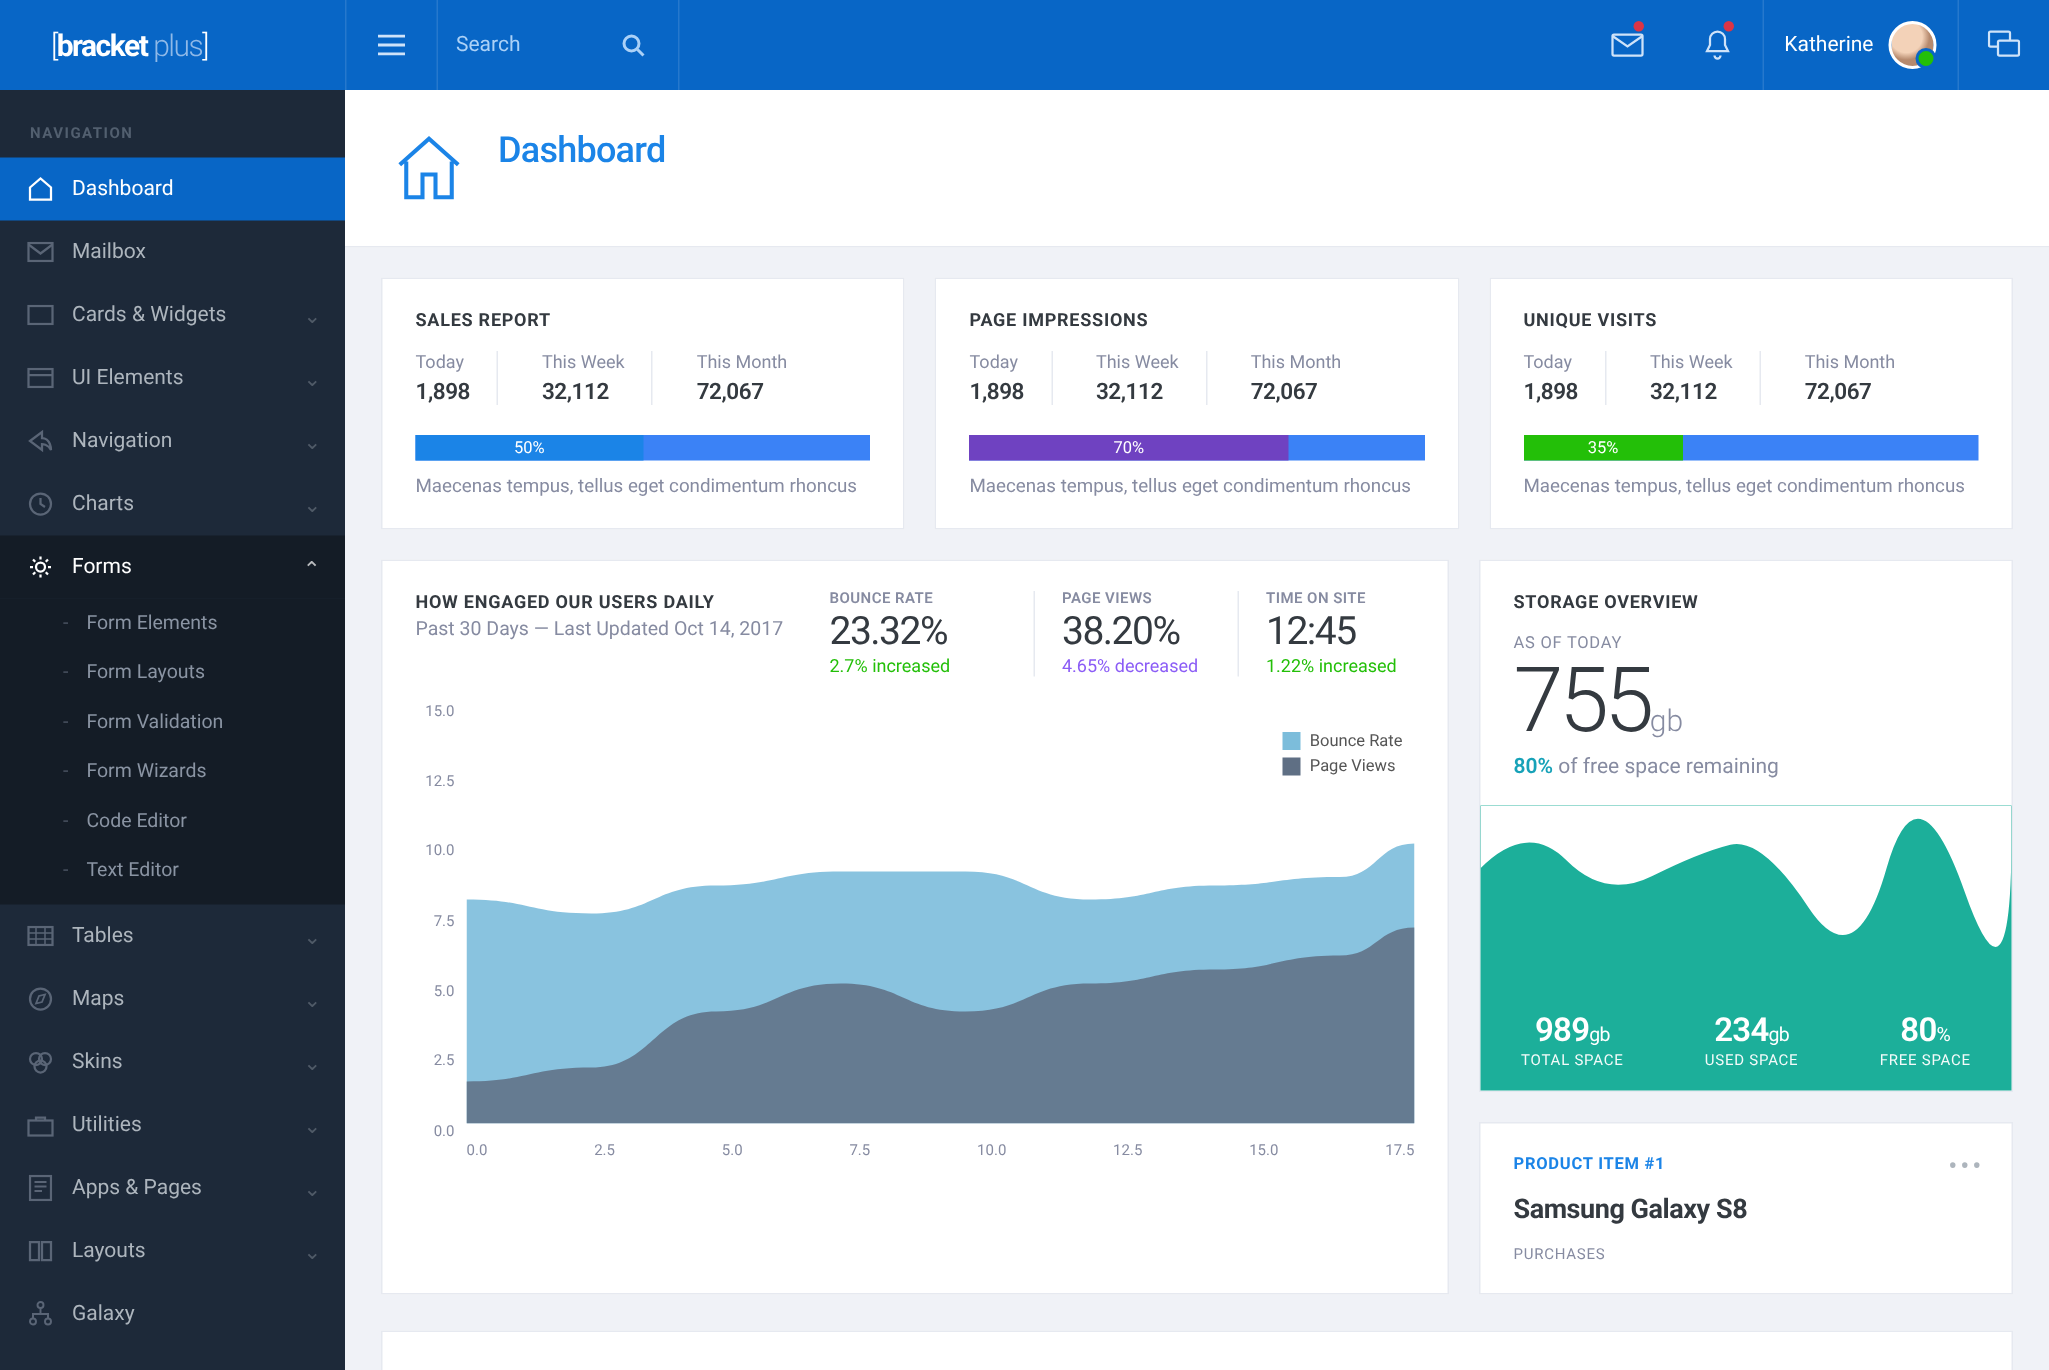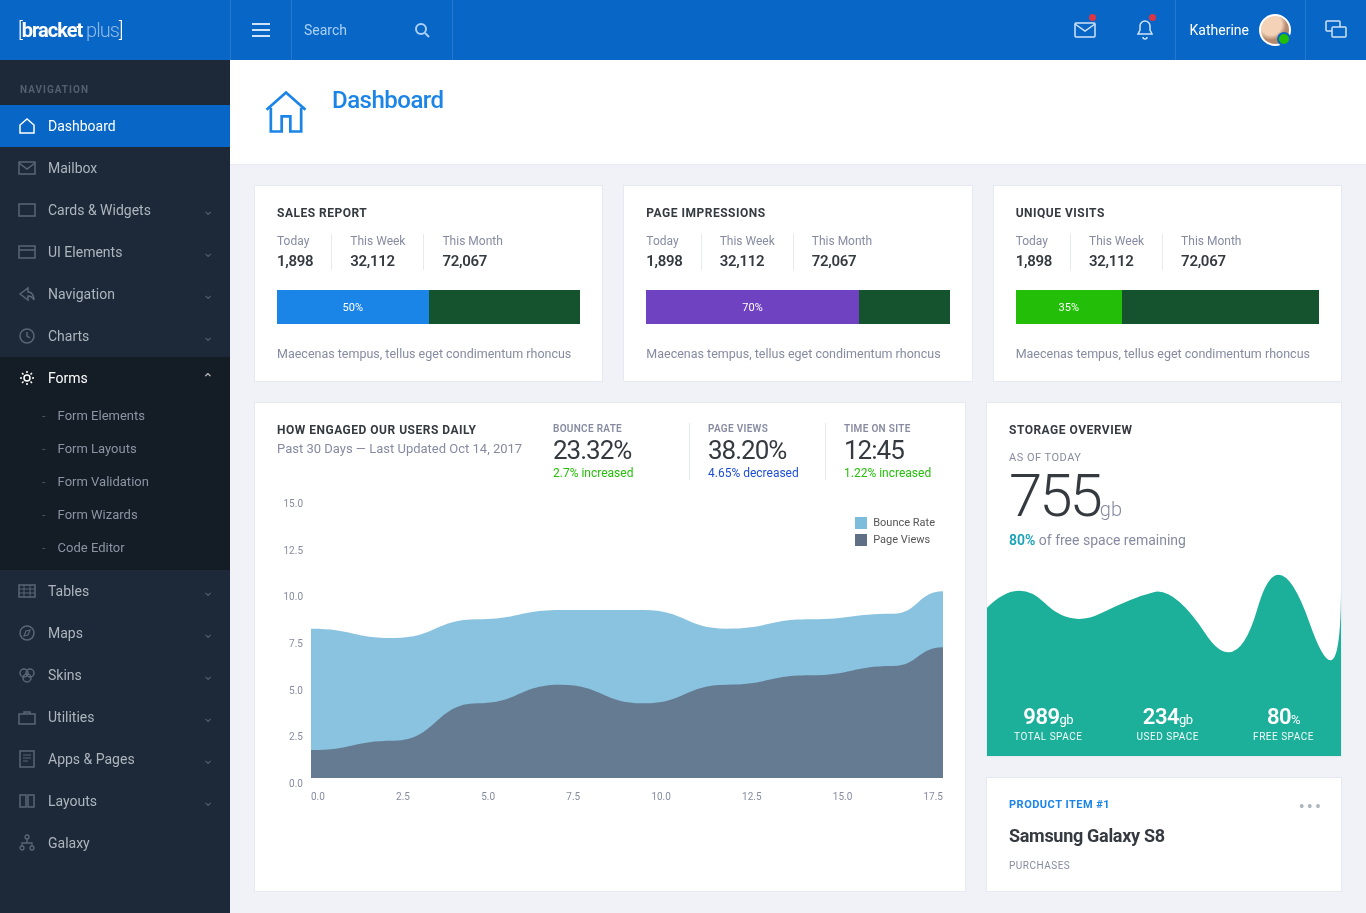--- a/index.html
+++ b/index.html
@@ -1,18 +1,18 @@
 <!DOCTYPE html>
 <html><head>
 <meta charset="utf-8">
 <style>
 *{box-sizing:border-box;margin:0;padding:0;font-family:-apple-system,BlinkMacSystemFont,"Segoe UI",Roboto,sans-serif}
 body{background:#f0f2f7;color:#343a40}
 .topbar{display:flex;height:60px;background:#0866c6;color:#fff;align-items:center}
-.logo{width:230px;padding-left:18px;font-size:20px;letter-spacing:-1px;font-weight:300}
+.logo{width:230px;padding-left:34px;font-size:20px;letter-spacing:-1px;font-weight:300}
 .logo b{font-weight:700;color:#fff}
 .logo .plus{color:#8fb9e8}
 .tb-sep{width:1px;height:100%;background:rgba(255,255,255,0.12)}
 .tb-icon{width:60px;display:flex;align-items:center;justify-content:center;height:100%;cursor:pointer;color:#cfe3f9}
 .tb-icon svg{stroke:#cfe3f9}
 .search{flex:0 0 160px;display:flex;align-items:center;height:100%;padding:0 12px;color:#abd1f7}
 .search input{background:transparent;border:0;color:#fff;font-size:14px;outline:none;width:110px}
 .search input::placeholder{color:#abd1f7}
 .tb-flex{flex:1}
 .tb-user{display:flex;align-items:center;gap:10px;color:#fff;font-size:14px;padding:0 14px;height:100%;cursor:pointer}
@@ -33,39 +33,39 @@
 .sub-item{display:flex;align-items:center;height:33px;padding-left:42px;font-size:13px;color:#8a94a3;cursor:pointer}
 .sub-item::before{content:"-";margin-right:12px;color:#4a5362}
 .content{flex:1}
 .page-head{background:#fff;padding:26px 30px;display:flex;gap:20px;align-items:flex-start;border-bottom:1px solid #e6e9f0}
 .page-head .icon{color:#1b84e7}
 .page-head h2{font-size:24px;font-weight:500;color:#1b84e7;letter-spacing:-.5px;margin-bottom:4px}
 .page-head p{font-size:14px;color:#868ba1}
 .cards{padding:20px 24px;display:grid;gap:20px;grid-template-columns:1fr 1fr 1fr}
 .card{background:#fff;border:1px solid #e6e9f0;padding:20px 22px}
 .card h6{text-transform:uppercase;font-size:12px;font-weight:700;letter-spacing:.5px;color:#343a40;margin-bottom:14px}
-.stats{display:flex;gap:0;margin-bottom:20px}
+.stats{display:flex;gap:11px;margin-bottom:20px}
 .stat{padding-right:18px;border-right:1px solid #e6e9f0;margin-right:18px}
 .stat:last-child{border:0;margin:0;padding:0}
 .stat .lbl{font-size:12px;color:#868ba1;margin-bottom:4px}
 .stat .val{font-size:15px;color:#343a40;font-weight:600;letter-spacing:-.3px}
-.prog{height:34px;background:#14532d;margin-bottom:22px;display:flex}
+.prog{height:17px;background:#3b82f6;margin-bottom:10px;display:flex}
 .prog-bar{display:flex;align-items:center;justify-content:center;color:#fff;font-size:11px}
 .note{font-size:12.5px;color:#868ba1}
 .row2{padding:0 24px 24px;display:grid;gap:20px;grid-template-columns:2fr 1fr}
 .engage-head{display:flex;justify-content:space-between;gap:20px;align-items:flex-start;margin-bottom:18px}
 .engage-head .left h6{margin-bottom:4px}
 .engage-head .left p{font-size:13px;color:#868ba1}
 .metrics{display:flex;gap:0}
 .metric{border-left:1px solid #e6e9f0;padding-left:18px;margin-left:18px;min-width:118px}
 .metric:first-child{border:0;margin:0;padding:0}
 .metric .ml{text-transform:uppercase;font-size:10px;font-weight:600;color:#868ba1;letter-spacing:.3px}
 .metric .mv{font-size:26px;font-weight:400;color:#343a40;letter-spacing:-1px;margin:1px 0}
 .metric .mc{font-size:12px}
-.green{color:#23bf08}.red{color:#1d4ed8}
+.green{color:#23bf08}.red{color:#8b5cf6}
 .chart{position:relative;height:310px}
 .legend{position:absolute;top:18px;right:8px;font-size:11px;color:#555}
 .legend div{display:flex;align-items:center;gap:6px;margin-bottom:4px}
 .legend span{width:12px;height:12px;display:inline-block}
 .yax{position:absolute;left:0;top:0;bottom:30px;width:32px}
 .yax div{position:absolute;right:6px;font-size:10px;color:#868ba1}
 .plot{position:absolute;left:34px;right:0;top:0;bottom:30px}
 .xax{position:absolute;left:34px;right:0;bottom:6px;display:flex;justify-content:space-between;font-size:10px;color:#868ba1}
 .storage .big{font-size:60px;font-weight:300;color:#343a40;letter-spacing:-3px;line-height:1}
 .storage .big small{font-size:20px;color:#868ba1;letter-spacing:0}
@@ -213,20 +213,23 @@
         </div>
     <div class="sub-item">
           <span>Form Validation</span>
         </div>
     <div class="sub-item">
           <span>Form Wizards</span>
         </div>
     <div class="sub-item">
           <span>Code Editor</span>
         </div>
+    <div class="sub-item">
+          <span>Text Editor</span>
+        </div>
   </div>
   <div class="nav-item">
     <span class="ico">
           <svg width="18" height="14" viewBox="0 0 18 14">
             <rect x="1" y="1" width="16" height="12" fill="none" stroke="currentColor" stroke-width="1.5"></rect>
             <path d="M1 5h16M1 9h16M6 1v12M12 1v12" stroke="currentColor" stroke-width="1"></path>
           </svg>
         </span>
     <span>Tables</span>
     <span class="chev">⌄</span>

